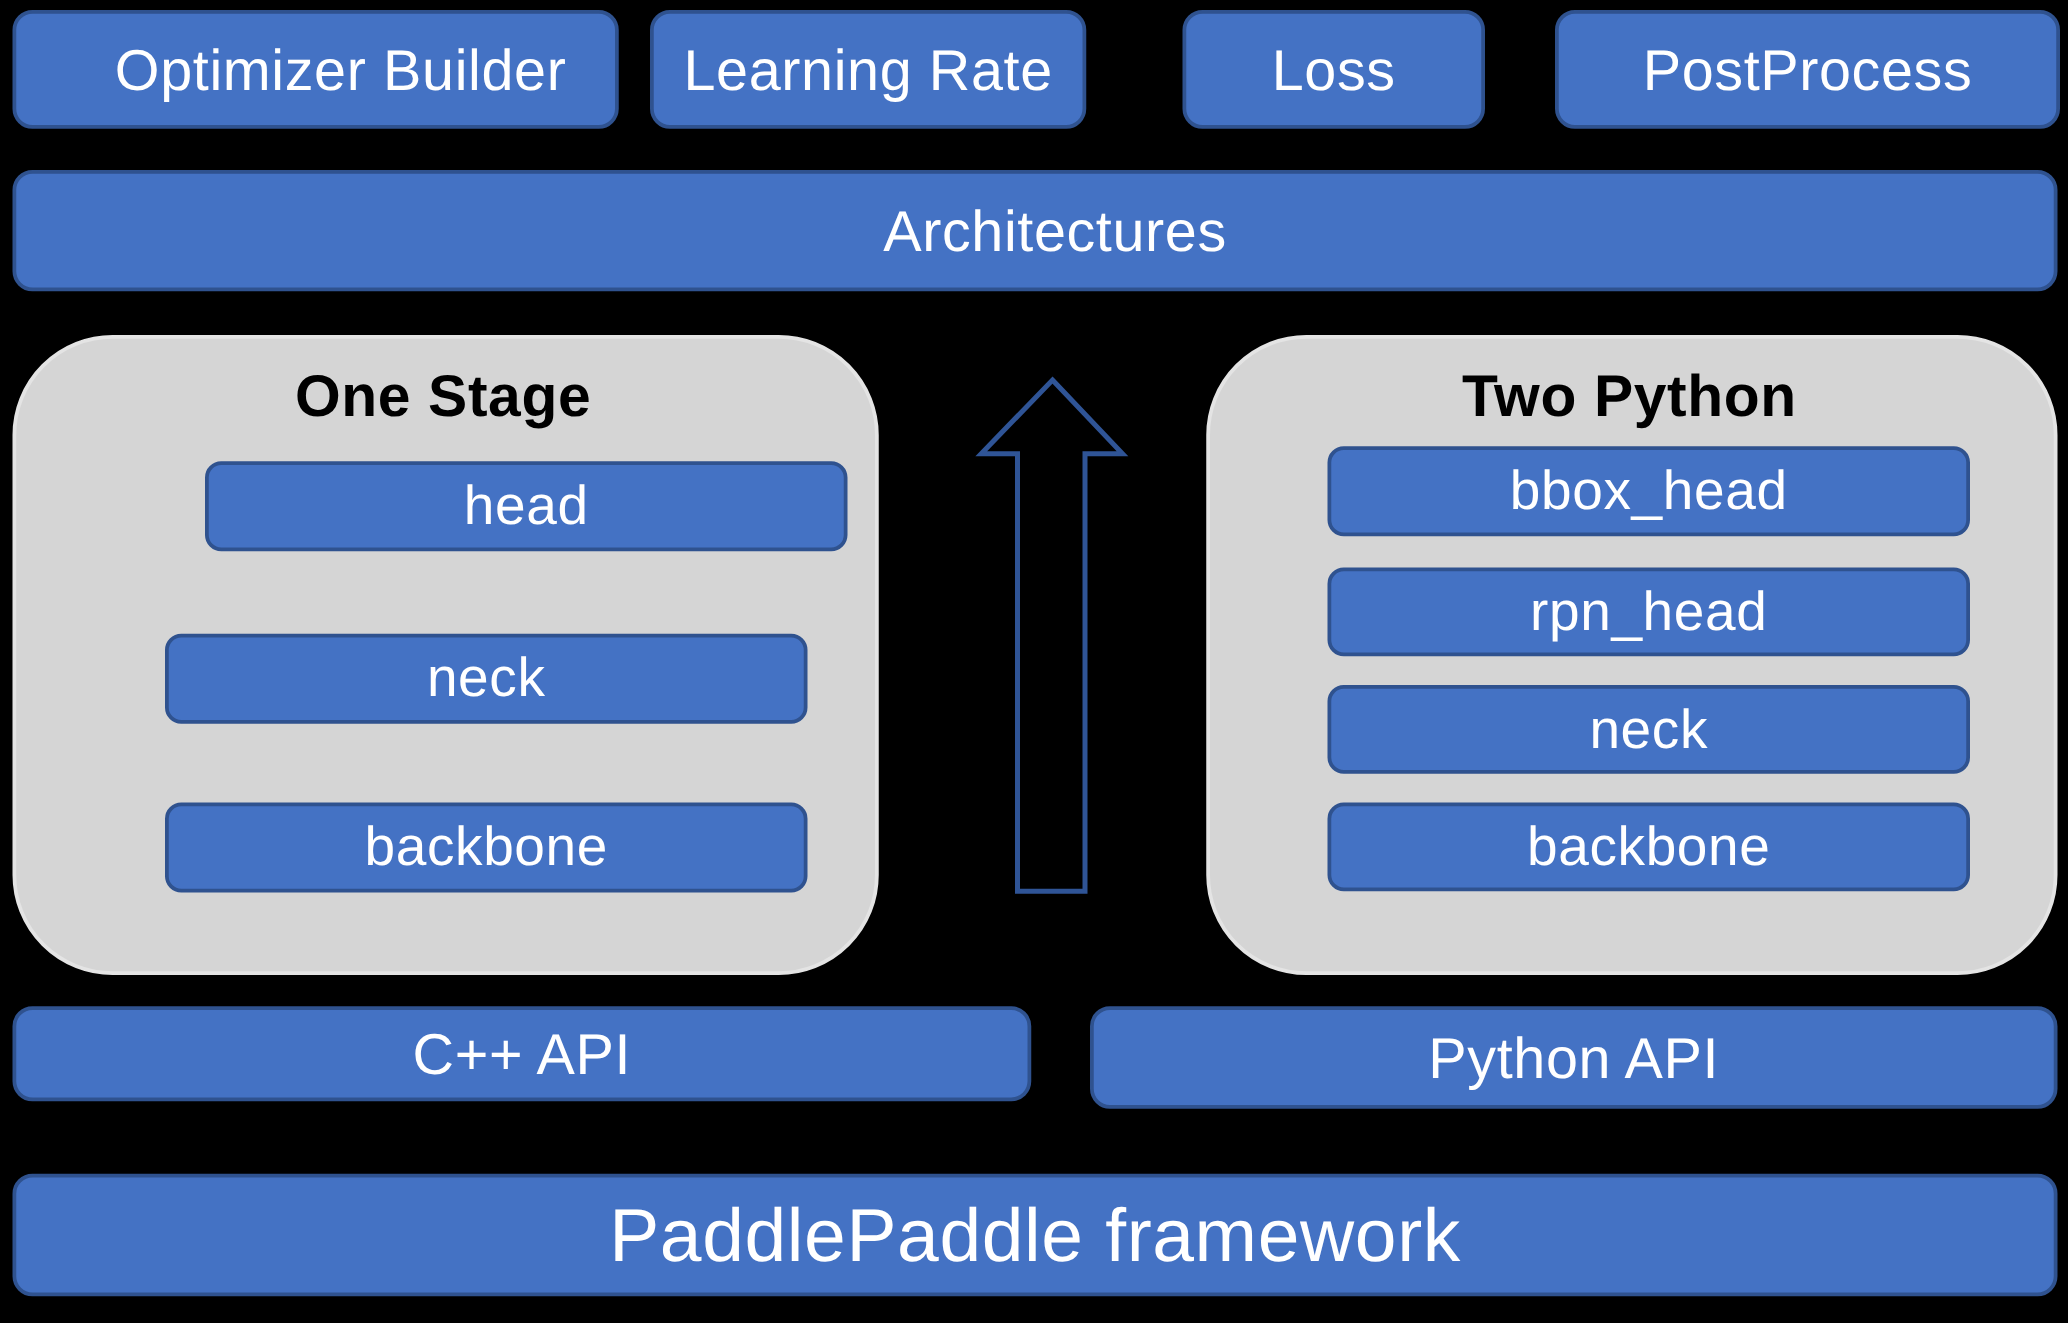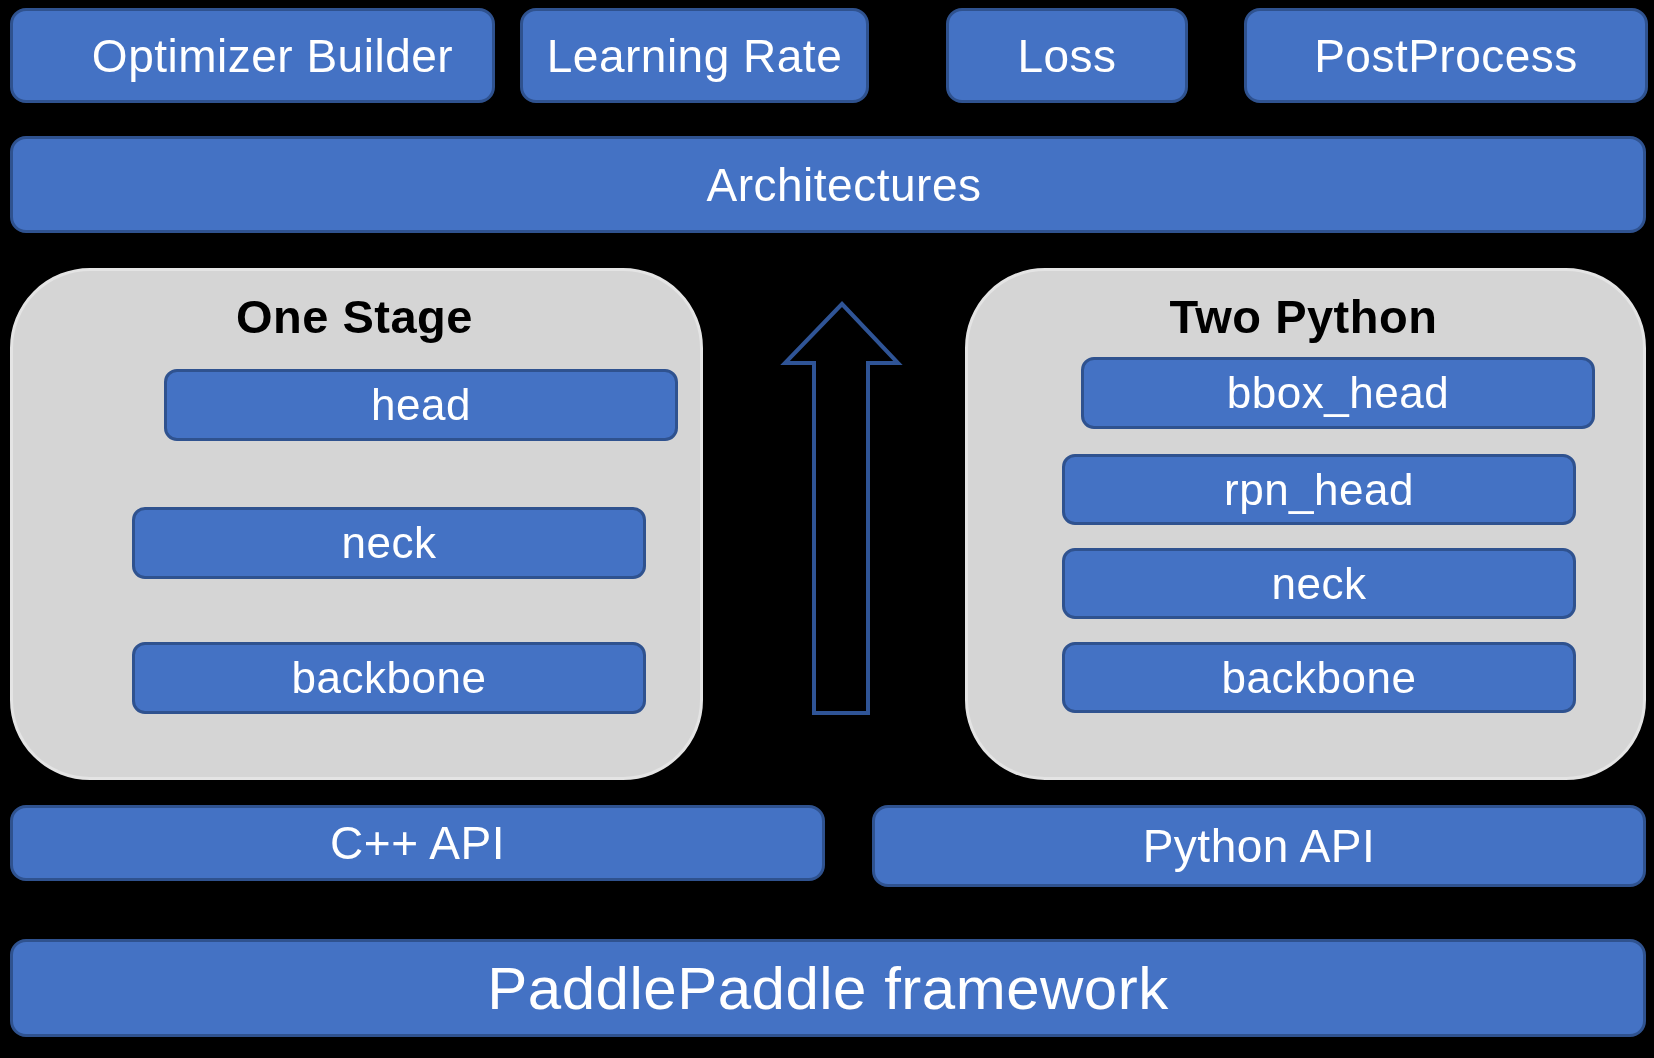--- a/index.html
+++ b/index.html
@@ -68,21 +68,21 @@
   </div>
 
   <div class="arrow-wrap">
     <svg width="124" height="424" viewBox="0 0 124 424" xmlns="http://www.w3.org/2000/svg">
       <polygon points="62,8 118,67 88,67 88,417 34,417 34,67 5,67" fill="none" stroke="#2F5496" stroke-width="4" stroke-linejoin="miter"></polygon>
     </svg>
   </div>
 
   <div class="graybox" style="left:965px;top:268px;width:681px;height:512px;">
     <div class="stage-title">Two Python</div>
-    <div class="bluebox innerbox" style="left:94px;top:86px;width:514px;height:72px;margin-left:19px;">bbox_head</div>
+    <div class="bluebox innerbox" style="left:94px;top:86px;width:514px;height:72px;">bbox_head</div>
     <div class="bluebox innerbox" style="left:94px;top:183px;width:514px;height:71px;">rpn_head</div>
     <div class="bluebox innerbox" style="left:94px;top:277px;width:514px;height:71px;">neck</div>
     <div class="bluebox innerbox" style="left:94px;top:371px;width:514px;height:71px;">backbone</div>
   </div>
 
   <div class="bluebox" style="left:10px;top:805px;width:815px;height:76px;">C++ API</div>
   <div class="bluebox" style="left:872px;top:805px;width:774px;height:82px;">Python API</div>
 
   <div class="bluebox" style="left:10px;top:939px;width:1636px;height:98px;font-size:60px;">PaddlePaddle framework</div>
 

